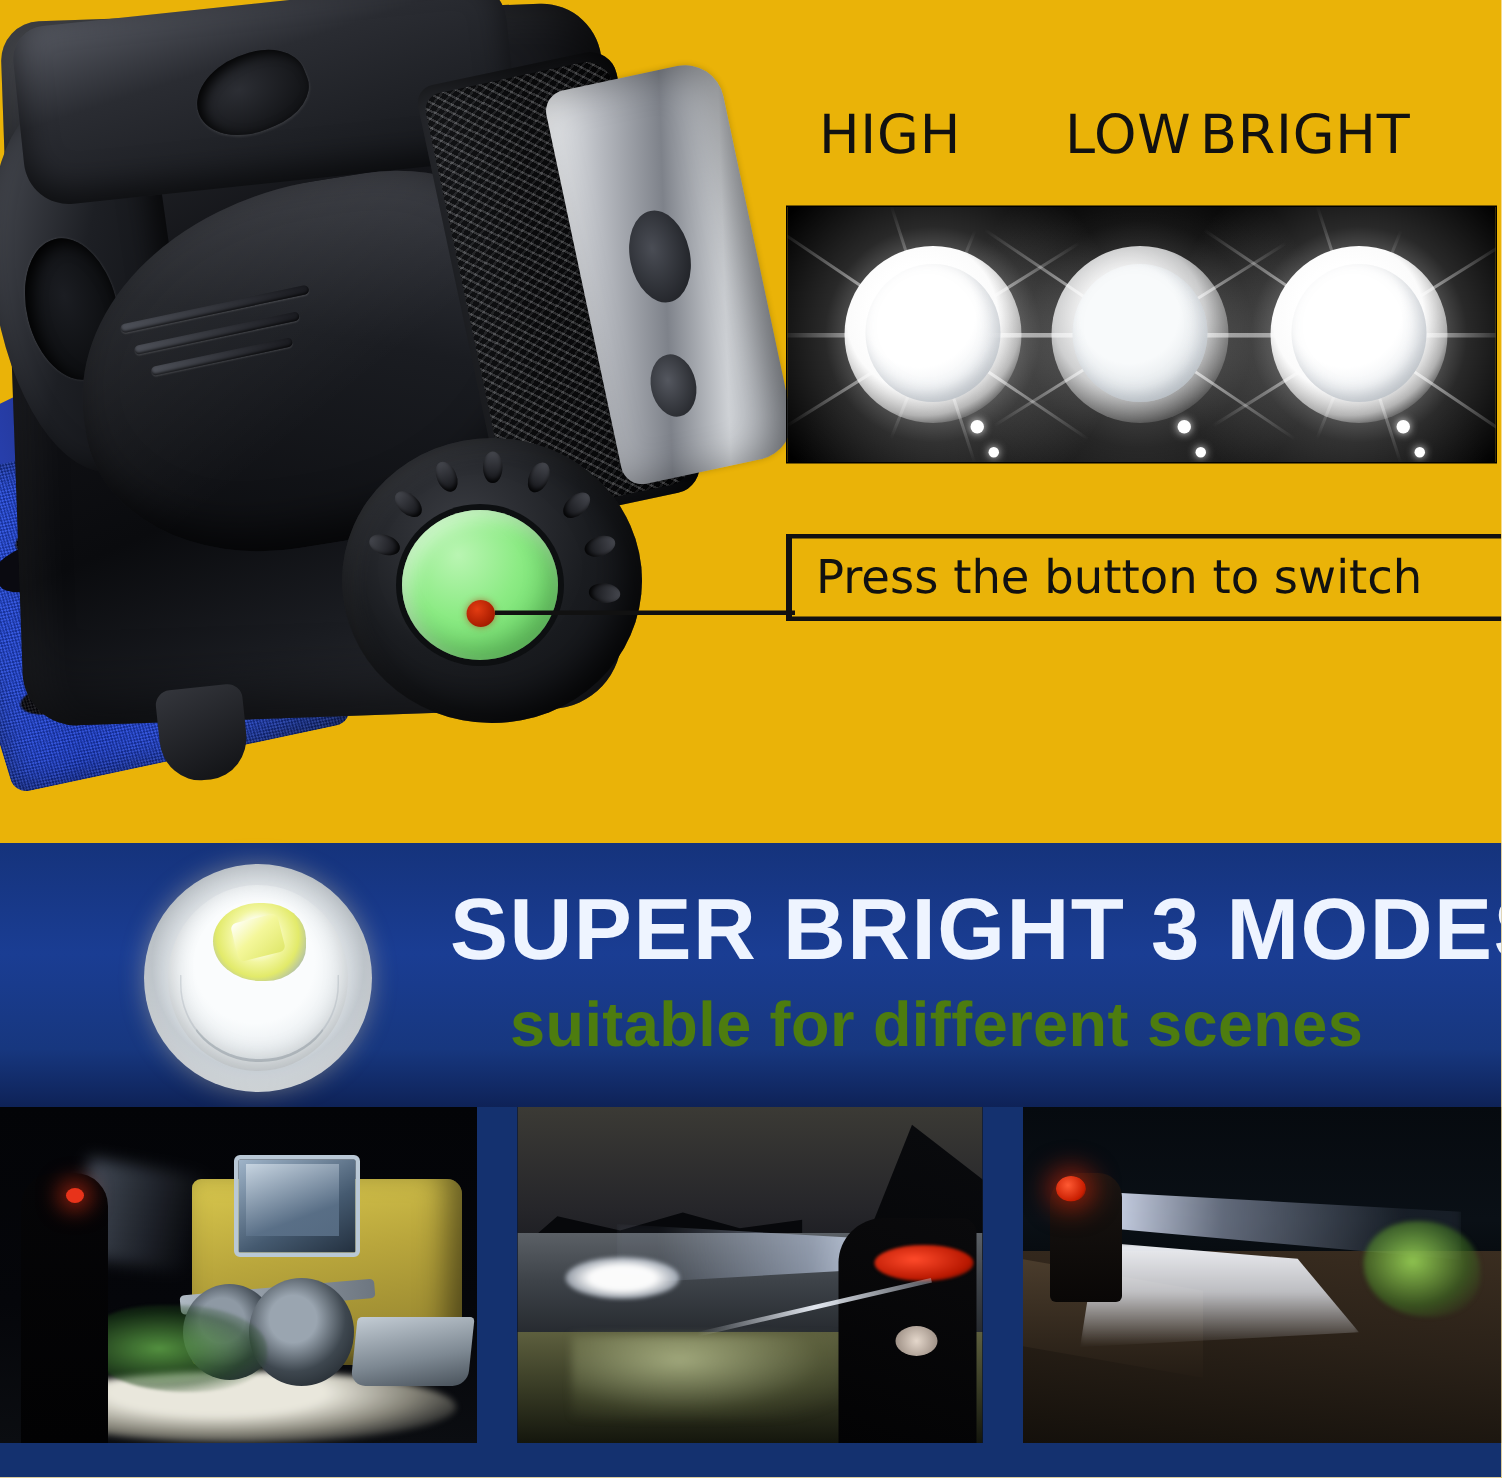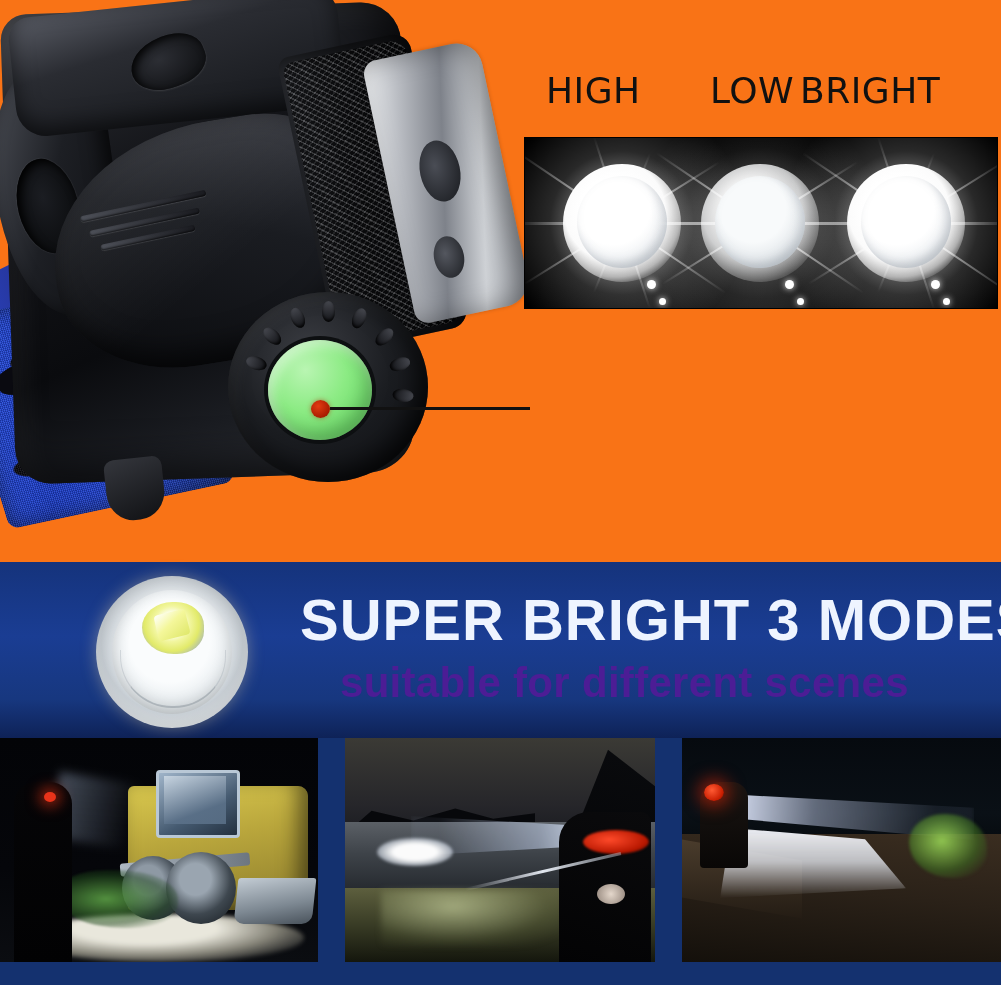--- a/index.html
+++ b/index.html
@@ -6,21 +6,21 @@
   body{
     width:1001px;height:985px;
     background:#ffffff;
     font-family:"Liberation Sans", sans-serif;
     overflow:hidden;
     position:relative;
   }
   .stage{position:relative;width:1001px;height:985px;overflow:hidden;background:#fff;}
 
   
-  .top-section{position:absolute;left:0;top:0;width:1001px;height:562px;background:#f97316;overflow:hidden;}
+  .top-section{position:absolute;left:0;top:0;width:1001px;height:562px;background:#eab308;overflow:hidden;}
 
   
   .lamp-wrap{position:absolute;left:-10px;top:0;width:520px;height:555px;}
 
   
   .strap{
     position:absolute;left:-14px;top:292px;width:230px;height:218px;
     background:
       radial-gradient(ellipse 46px 20px at 34% 26%, #0b0b0f 0 62%, rgba(11,11,15,0) 66%),
       radial-gradient(ellipse 60px 22px at 66% 52%, #0d0d12 0 60%, rgba(13,13,18,0) 65%),
@@ -254,21 +254,21 @@
     border-bottom:2px solid rgba(130,140,150,.45);border-left:1px solid rgba(150,160,170,.3);
     border-right:1px solid rgba(150,160,170,.3);
   }
   .banner-title{
     position:absolute;left:300px;top:588px;width:680px;
     color:#eef4ff;font-size:58px;font-weight:bold;letter-spacing:1px;
     font-family:"Liberation Sans", sans-serif;white-space:nowrap;line-height:64px;
   }
   .banner-sub{
     position:absolute;left:340px;top:658px;width:640px;
-    color:#4c1d95;font-size:42px;font-weight:bold;letter-spacing:.3px;
+    color:#4d7c0f;font-size:42px;font-weight:bold;letter-spacing:.3px;
     font-family:"Liberation Sans", sans-serif;white-space:nowrap;line-height:50px;
   }
 
   
   .strip{position:absolute;left:0;top:738px;width:1001px;height:247px;background:#14316f;overflow:hidden;}
   .photo{position:absolute;top:0;height:224px;overflow:hidden;background:#000;}
   .p1{left:0;width:318px;}
   .p2{left:345px;width:310px;}
   .p3{left:682px;width:319px;}
 
@@ -487,20 +487,26 @@
         <div class="ray r4"></div>
         <div class="ray r5"></div>
         <div class="glow"></div>
         <div class="dome"></div>
         <div class="spark s1"></div>
         <div class="spark s2"></div>
       </div>
     </div>
 
     <div class="callout-line"></div>
+    <div class="callout-box">
+      <div class="edge-v"></div>
+      <div class="edge-t"></div>
+      <div class="edge-b"></div>
+      <div class="callout-text">Press the button to switch</div>
+    </div>
   </div>
 
   <div class="banner"></div>
   <div class="led-icon">
     <div class="inner-ring"></div>
     <div class="chip"></div>
     <div class="emitter"></div>
     <div class="seam"></div>
   </div>
   <div class="banner-title">SUPER BRIGHT 3 MODES</div>

